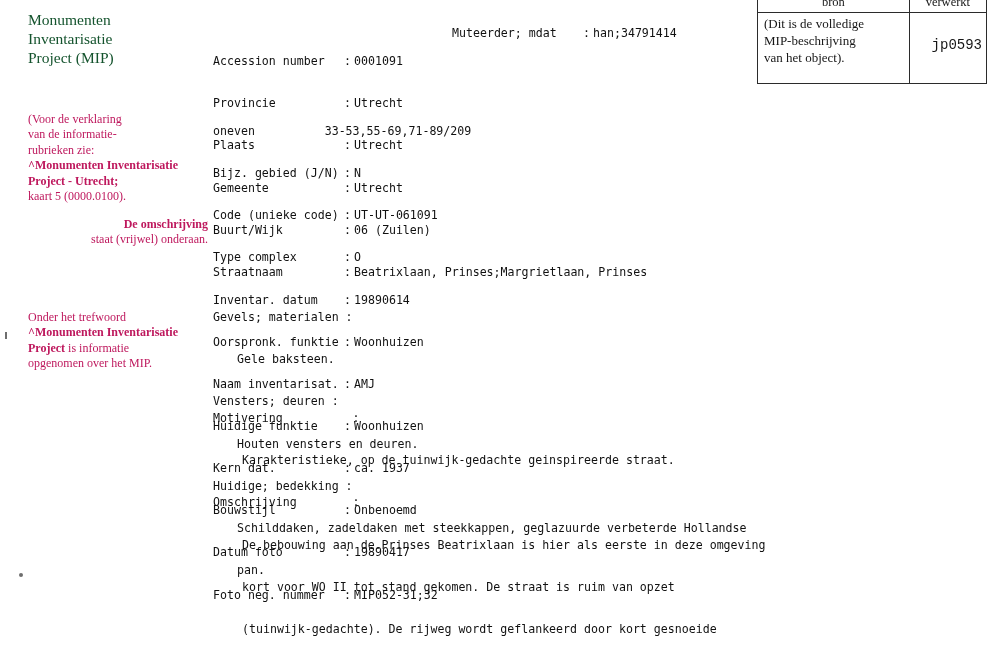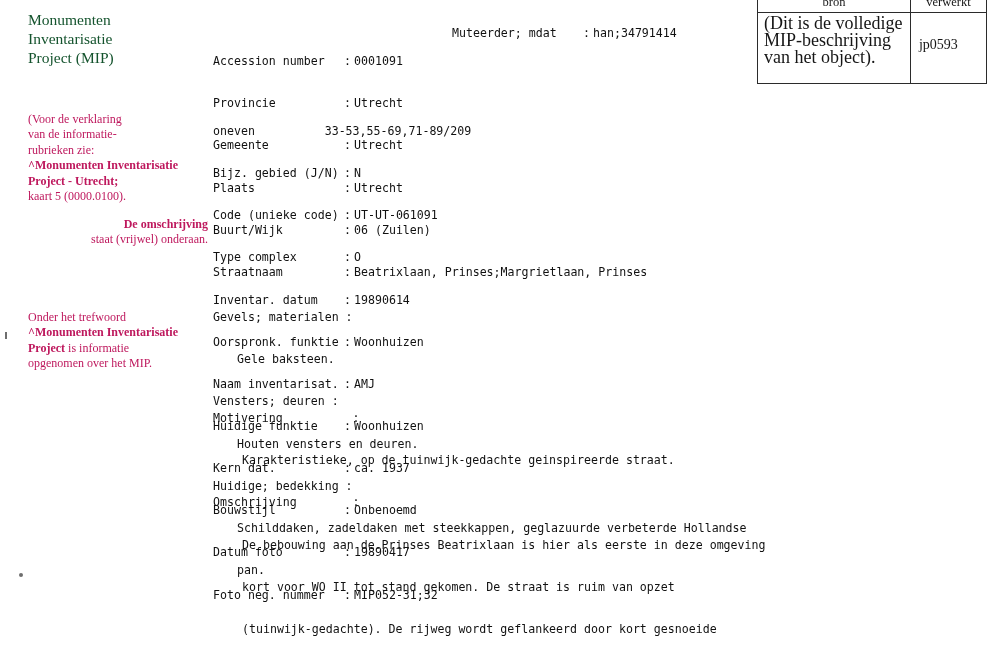--- a/index.html
+++ b/index.html
@@ -58,27 +58,28 @@
   }
   .tr-head {
     text-align: center;
     height: 14px;
     font-size: 12.5px;
   }
   .tr-left {
     width: 148px;
     height: 66px;
     line-height: 17px;
-    font-size: 18px;
+    font-size: 13px;
   }
   .tr-right {
     width: 66px;
     font-size: 14px;
     vertical-align: bottom;
-    font-family: Liberation Serif, serif;
+    font-family: Liberation Mono, monospace;
+    text-align: right;
   }
   .tr-right-inner {
     position: relative;
     top: 22px;
     left: 2px;
   }
 
   
   .mono {
     font-family: "DejaVu Sans Mono", monospace;
@@ -177,22 +178,22 @@
     </td>
   </tr>
 </tbody>
   </table>
 
 <div class="mono hdr-extra"><span class="fld-label">Muteerder; mdat</span><span class="fld-colon">:</span><span class="fld-val">han;34791414</span></div>
 
 <div class="mono fields">
   <span class="fld-row"><span class="fld-label">Accession number</span><span class="fld-colon">:</span><span class="fld-val">0001091</span></span>
   <span class="fld-row"><span class="fld-label">Provincie</span><span class="fld-colon">:</span><span class="fld-val">Utrecht</span></span>
+  <span class="fld-row"><span class="fld-label">Plaats</span><span class="fld-colon">:</span><span class="fld-val">Utrecht</span></span>
   <span class="fld-row"><span class="fld-label">Gemeente</span><span class="fld-colon">:</span><span class="fld-val">Utrecht</span></span>
-  <span class="fld-row"><span class="fld-label">Plaats</span><span class="fld-colon">:</span><span class="fld-val">Utrecht</span></span>
   <span class="fld-row"><span class="fld-label">Buurt/Wijk</span><span class="fld-colon">:</span><span class="fld-val">06 (Zuilen)</span></span>
   <span class="fld-row"><span class="fld-label">Straatnaam</span><span class="fld-colon">:</span><span class="fld-val">Beatrixlaan, Prinses;Margrietlaan, Prinses</span></span>
 </div>
 
 <div class="mono oneven-line">oneven          33-53,55-69,71-89/209</div>
 
 <div class="mono fields" style="top:138px;">
   <span class="fld-row"><span class="fld-label">Bijz. gebied (J/N)</span><span class="fld-colon">:</span><span class="fld-val">N</span></span>
   <span class="fld-row"><span class="fld-label">Code (unieke code)</span><span class="fld-colon">:</span><span class="fld-val">UT-UT-061091</span></span>
   <span class="fld-row"><span class="fld-label">Type complex</span><span class="fld-colon">:</span><span class="fld-val">O</span></span>

